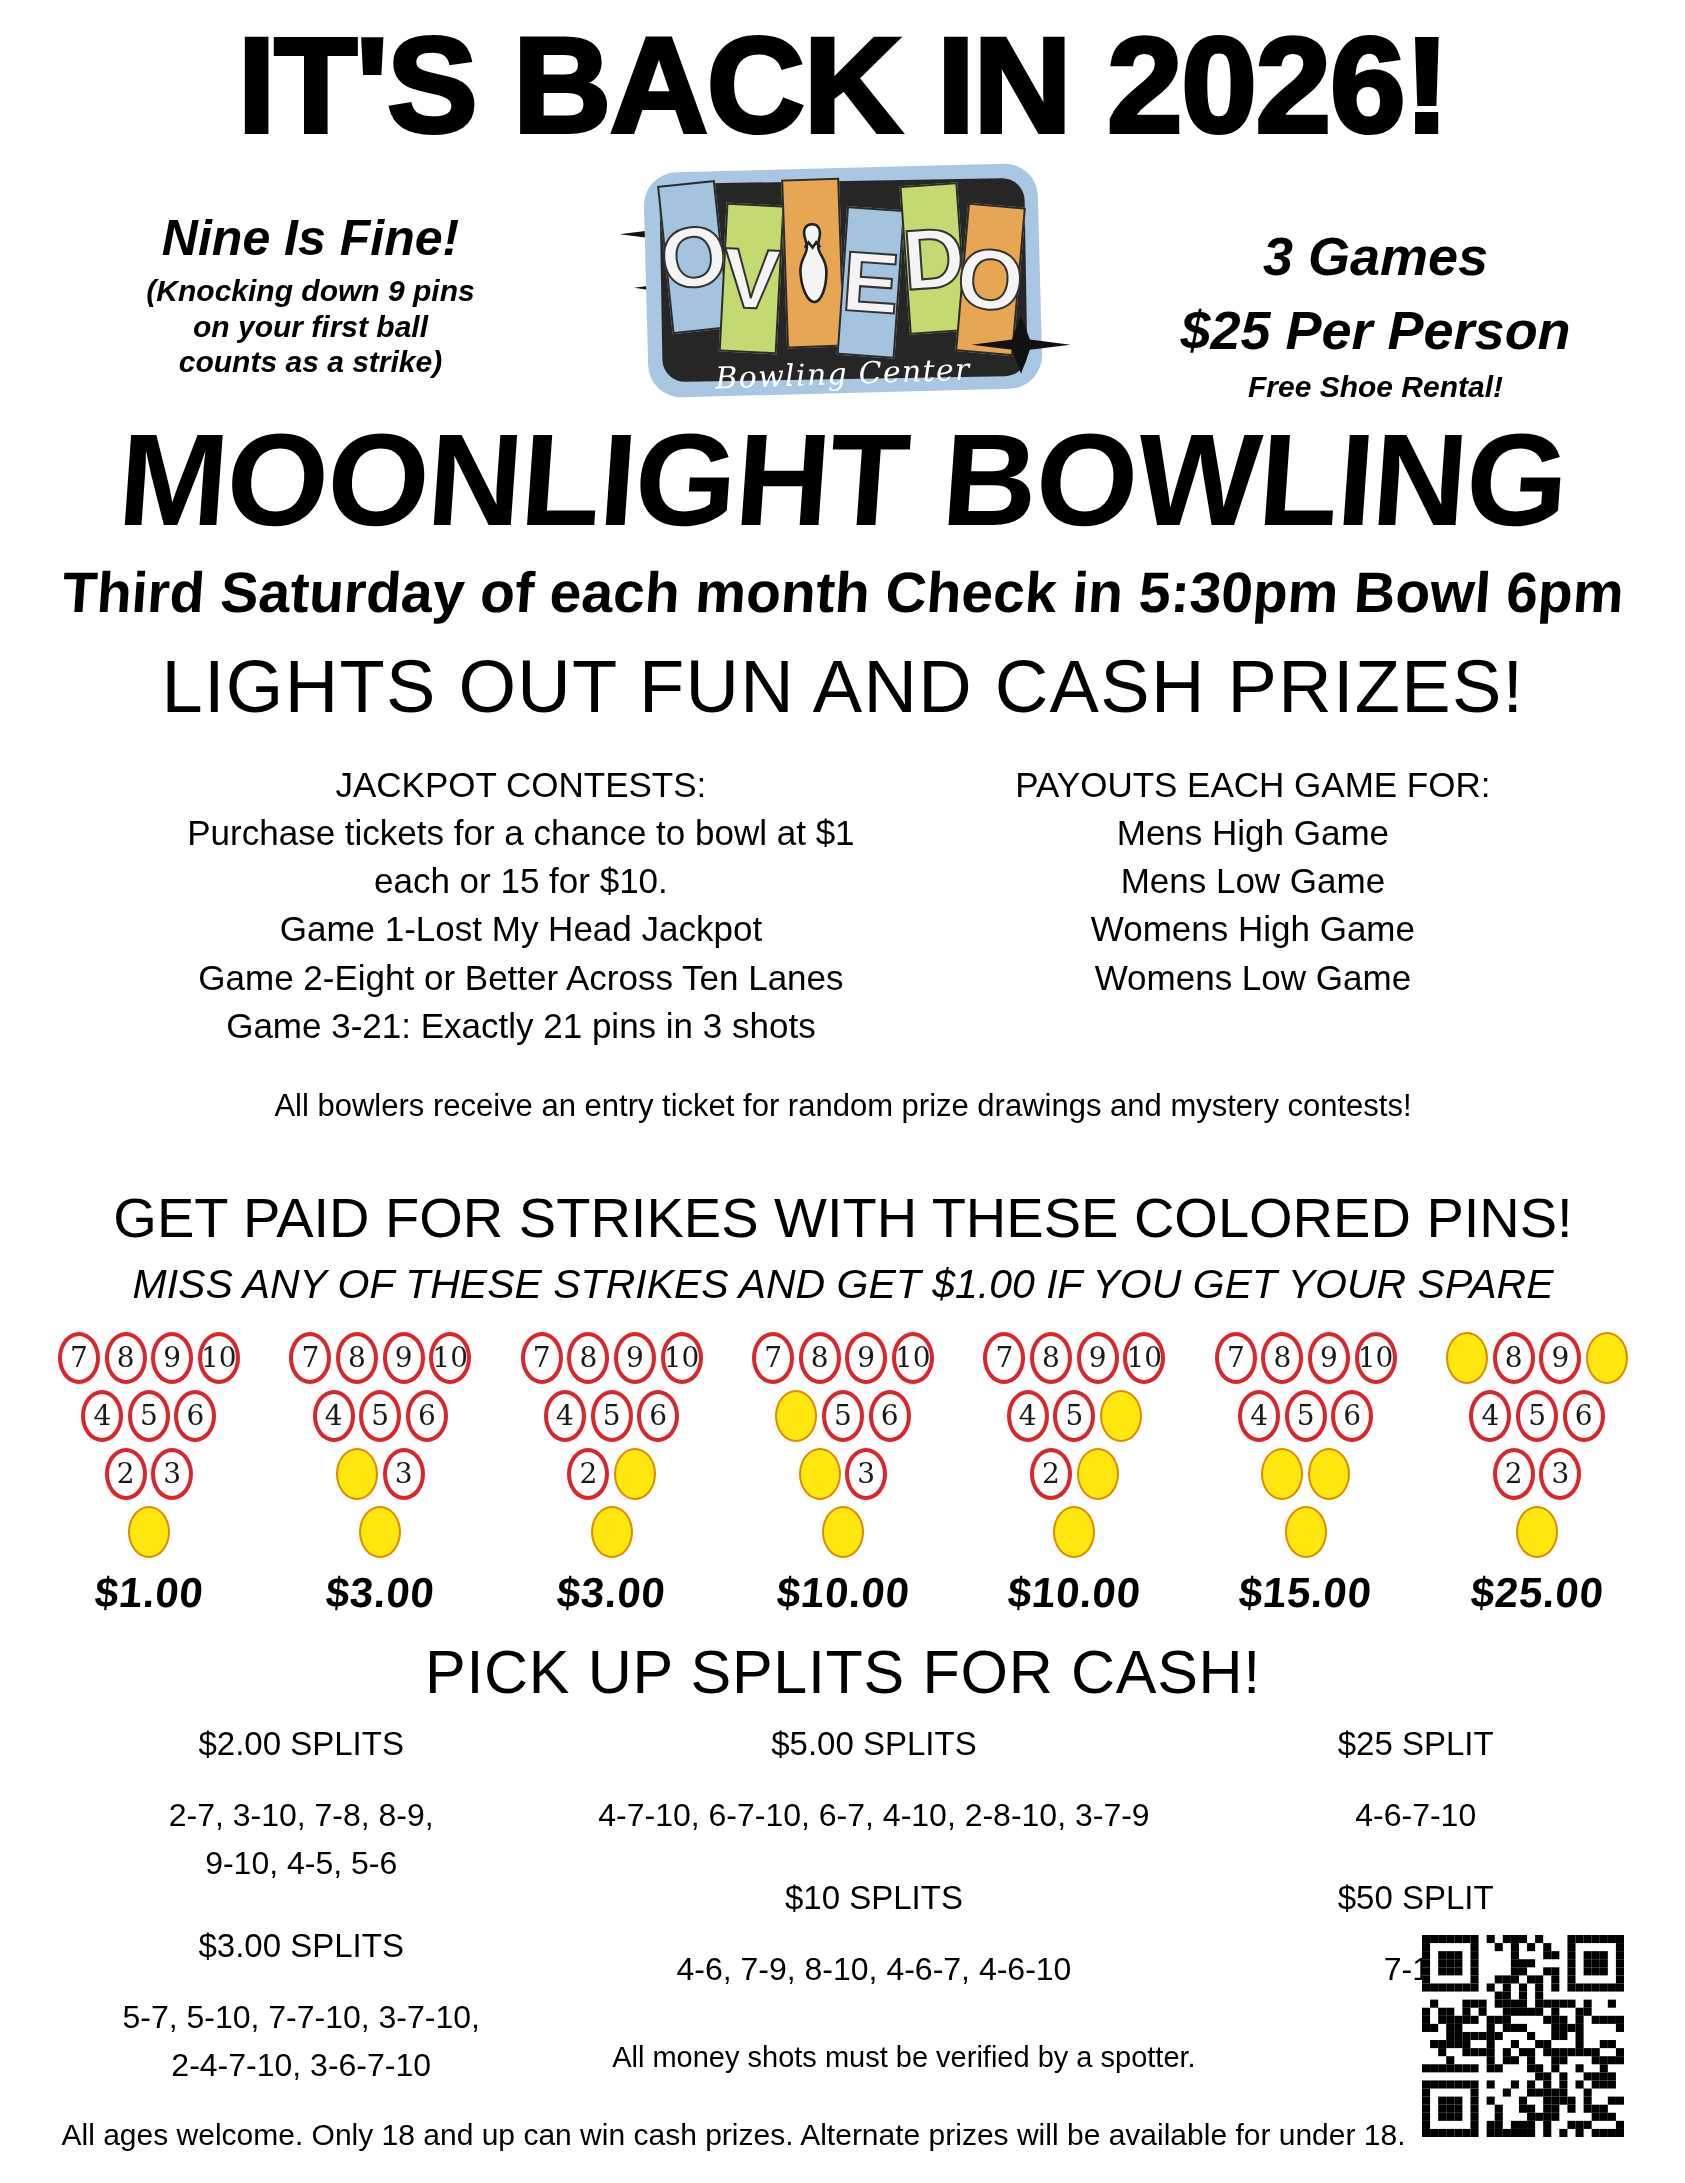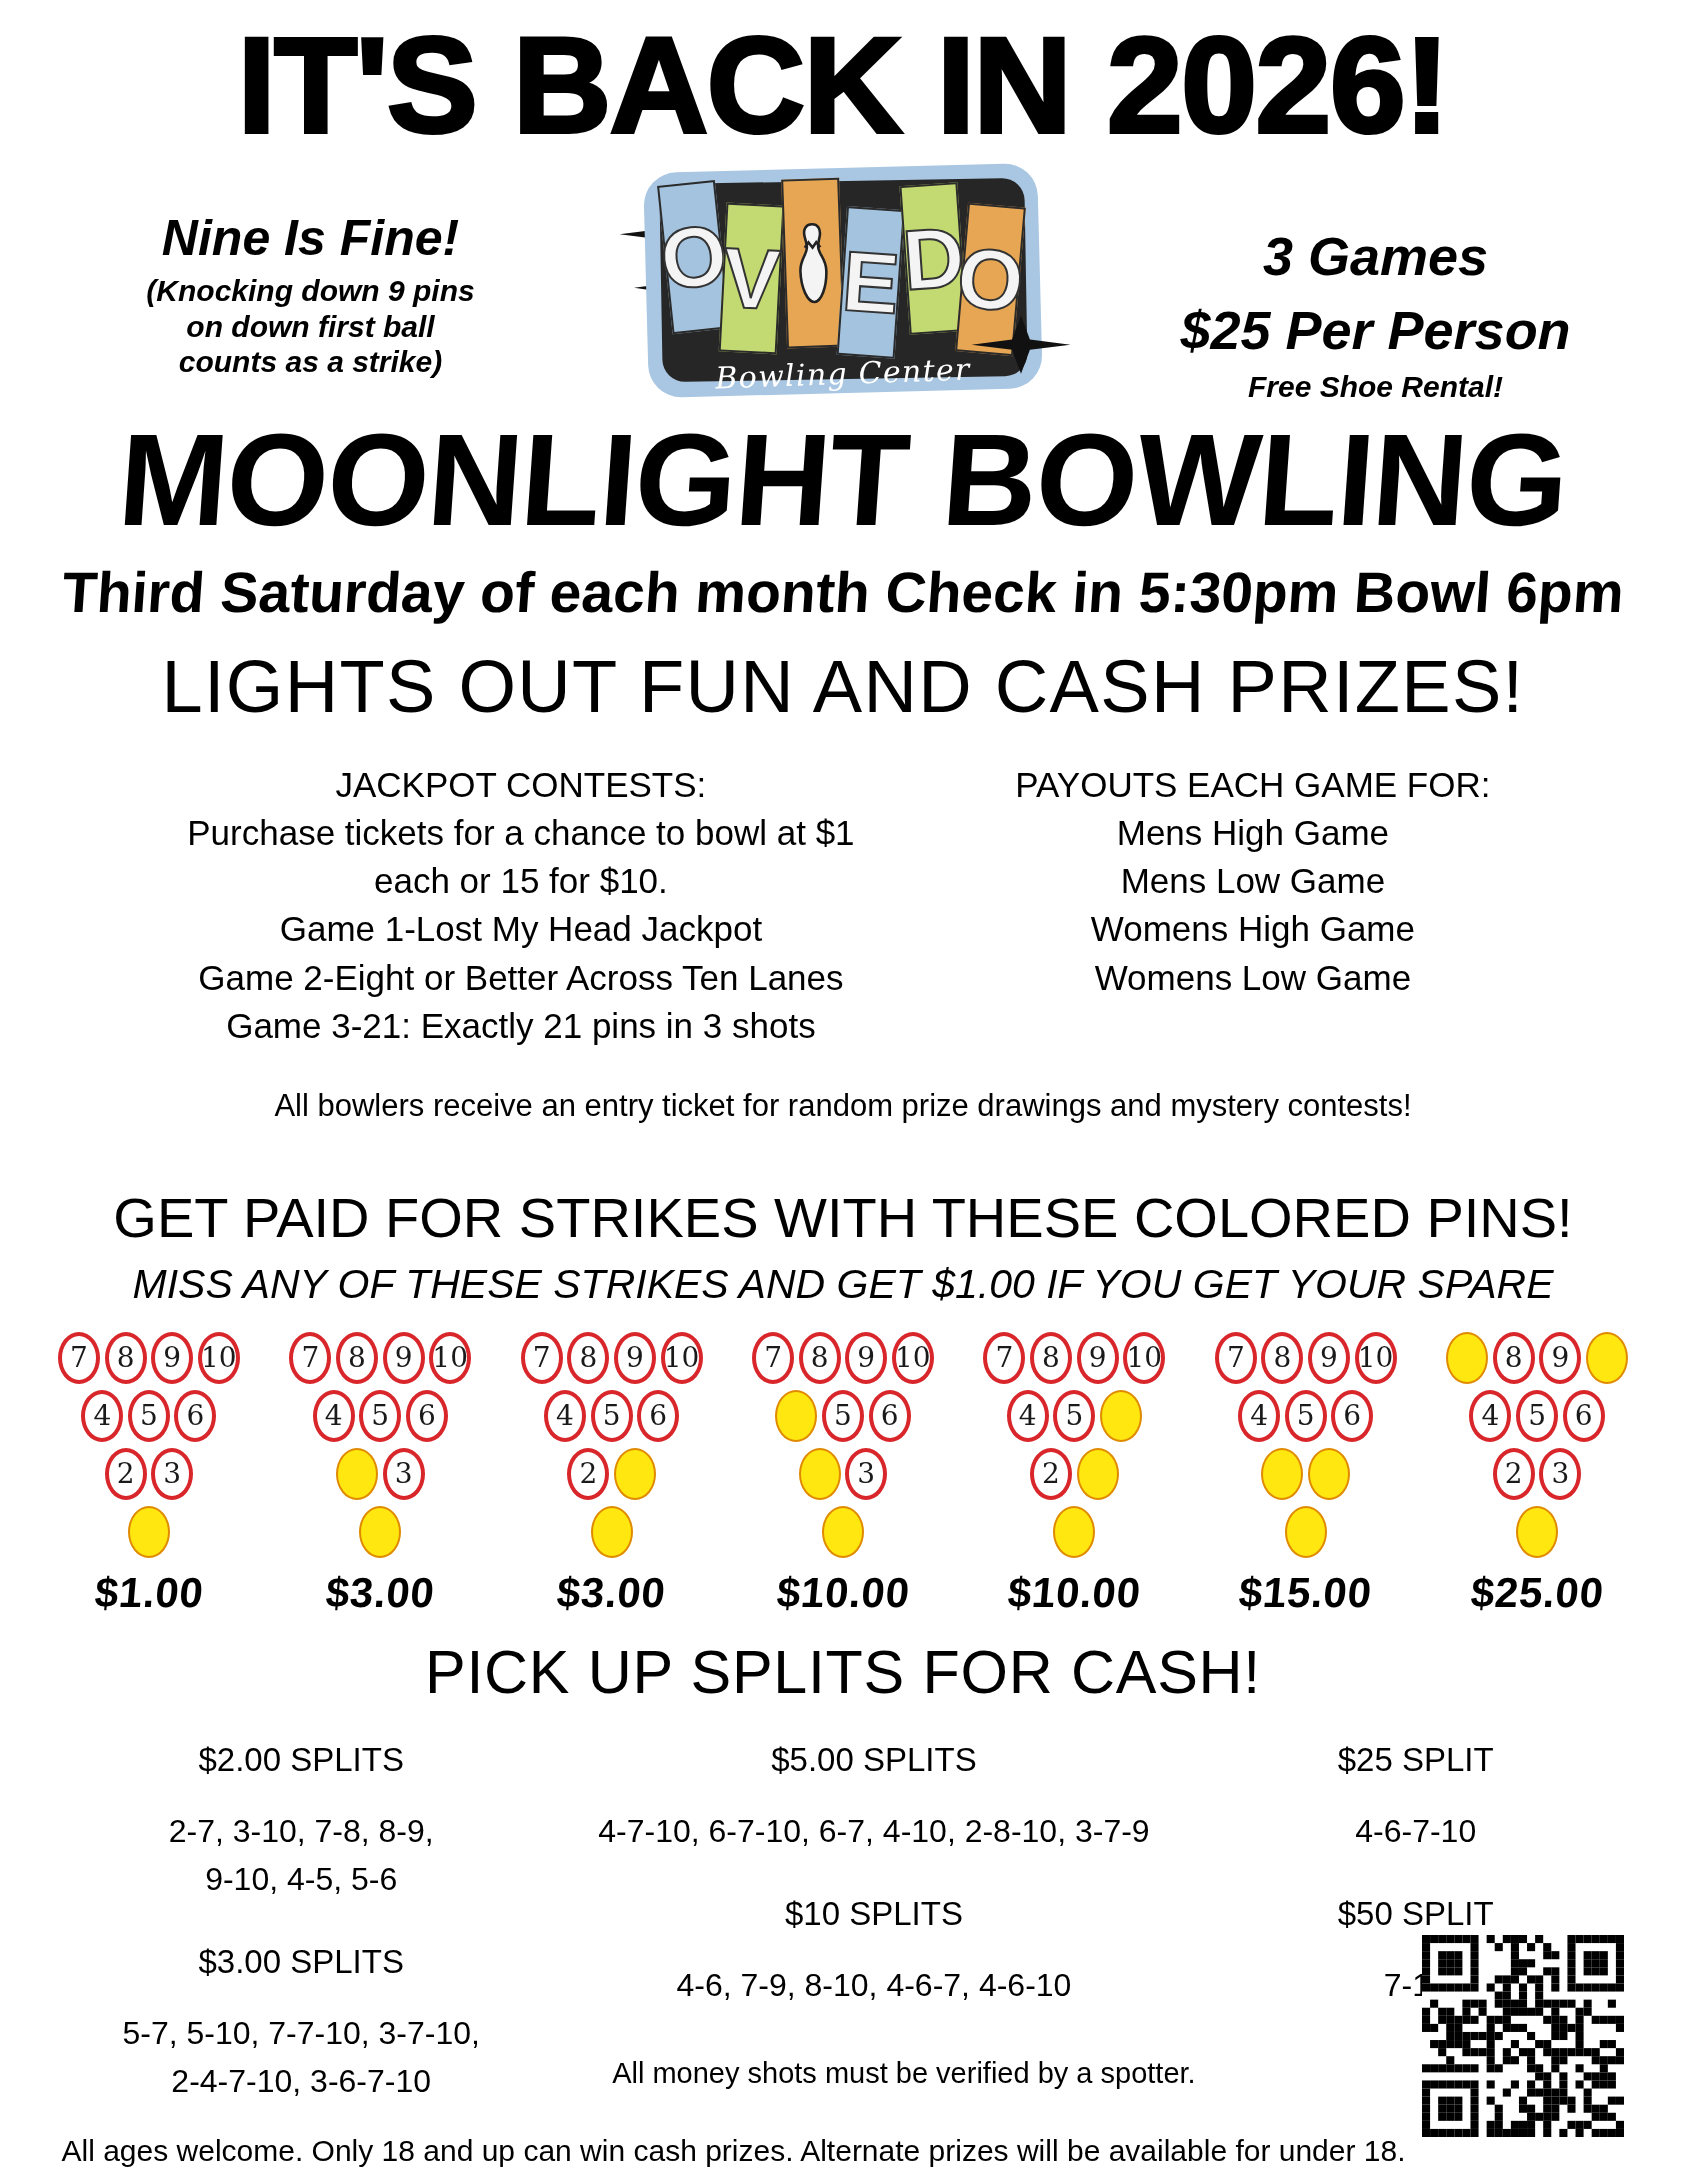--- a/index.html
+++ b/index.html
@@ -67,42 +67,42 @@
   .pin { width:42px; height:52px; border:4px solid #d8262b; border-radius:50%;
          background:#fff; display:flex; align-items:center; justify-content:center;
          font-family:"DejaVu Serif", serif; font-size:28px; color:#1a1a1a; }
   .pin.colored { background:#ffe70f; border:2.6px solid #e08a00; }
   .rack-price { font-size:42px; font-weight:700; transform:skewX(-5deg); margin-top:5.3px;
                 letter-spacing:0.7px; }
 
   .splits-h { text-align:center; font-size:61px; font-weight:400; margin-top:20px;
               letter-spacing:0.7px; }
   .splits-grid { display:grid; grid-template-columns:30% 44% 26%; padding:0 69px;
-                 margin-top:28px; font-size:32px; text-align:center; line-height:1.5; }
+                 margin-top:12px; font-size:32px; text-align:center; line-height:1.5; }
   .split-col { display:flex; flex-direction:column; gap:34px; }
   .split-group .sg-title { font-size:33px; margin-bottom:22.5px; }
   .money-notes { font-size:29px; line-height:1.6; width:1031px; position:relative;
                  left:-145px; margin-top:6.6px; }
 
   .age-note { font-size:30px; text-align:center; width:1375px; margin:29px 0 0 46px; }
   .qr { position:absolute; left:1422px; top:1935px; width:202px; height:202px; }
   .qr svg { width:100%; height:100%; }
 </style>
 </head>
 <body>
 
 <div>
 
   <div class="headline">IT'S BACK IN 2026!</div>
 
   <div class="top-row">
     <div class="nine">
       <div class="nine-title">Nine Is Fine!</div>
       <div class="nine-sub">(Knocking down 9 pins</div>
-      <div class="nine-sub">on down first ball</div>
+      <div class="nine-sub">on your first ball</div>
       <div class="nine-sub">counts as a strike)</div>
     </div>
 
     <div class="logo-wrap">
       <div class="star star1"></div>
       <div class="star star3"></div>
       <div class="sign-outer"></div>
       <div class="sign-inner"></div>
       <div class="cards" id="logo-cards">
           <div class="card" style="background: rgb(163, 195, 222);">O</div>

